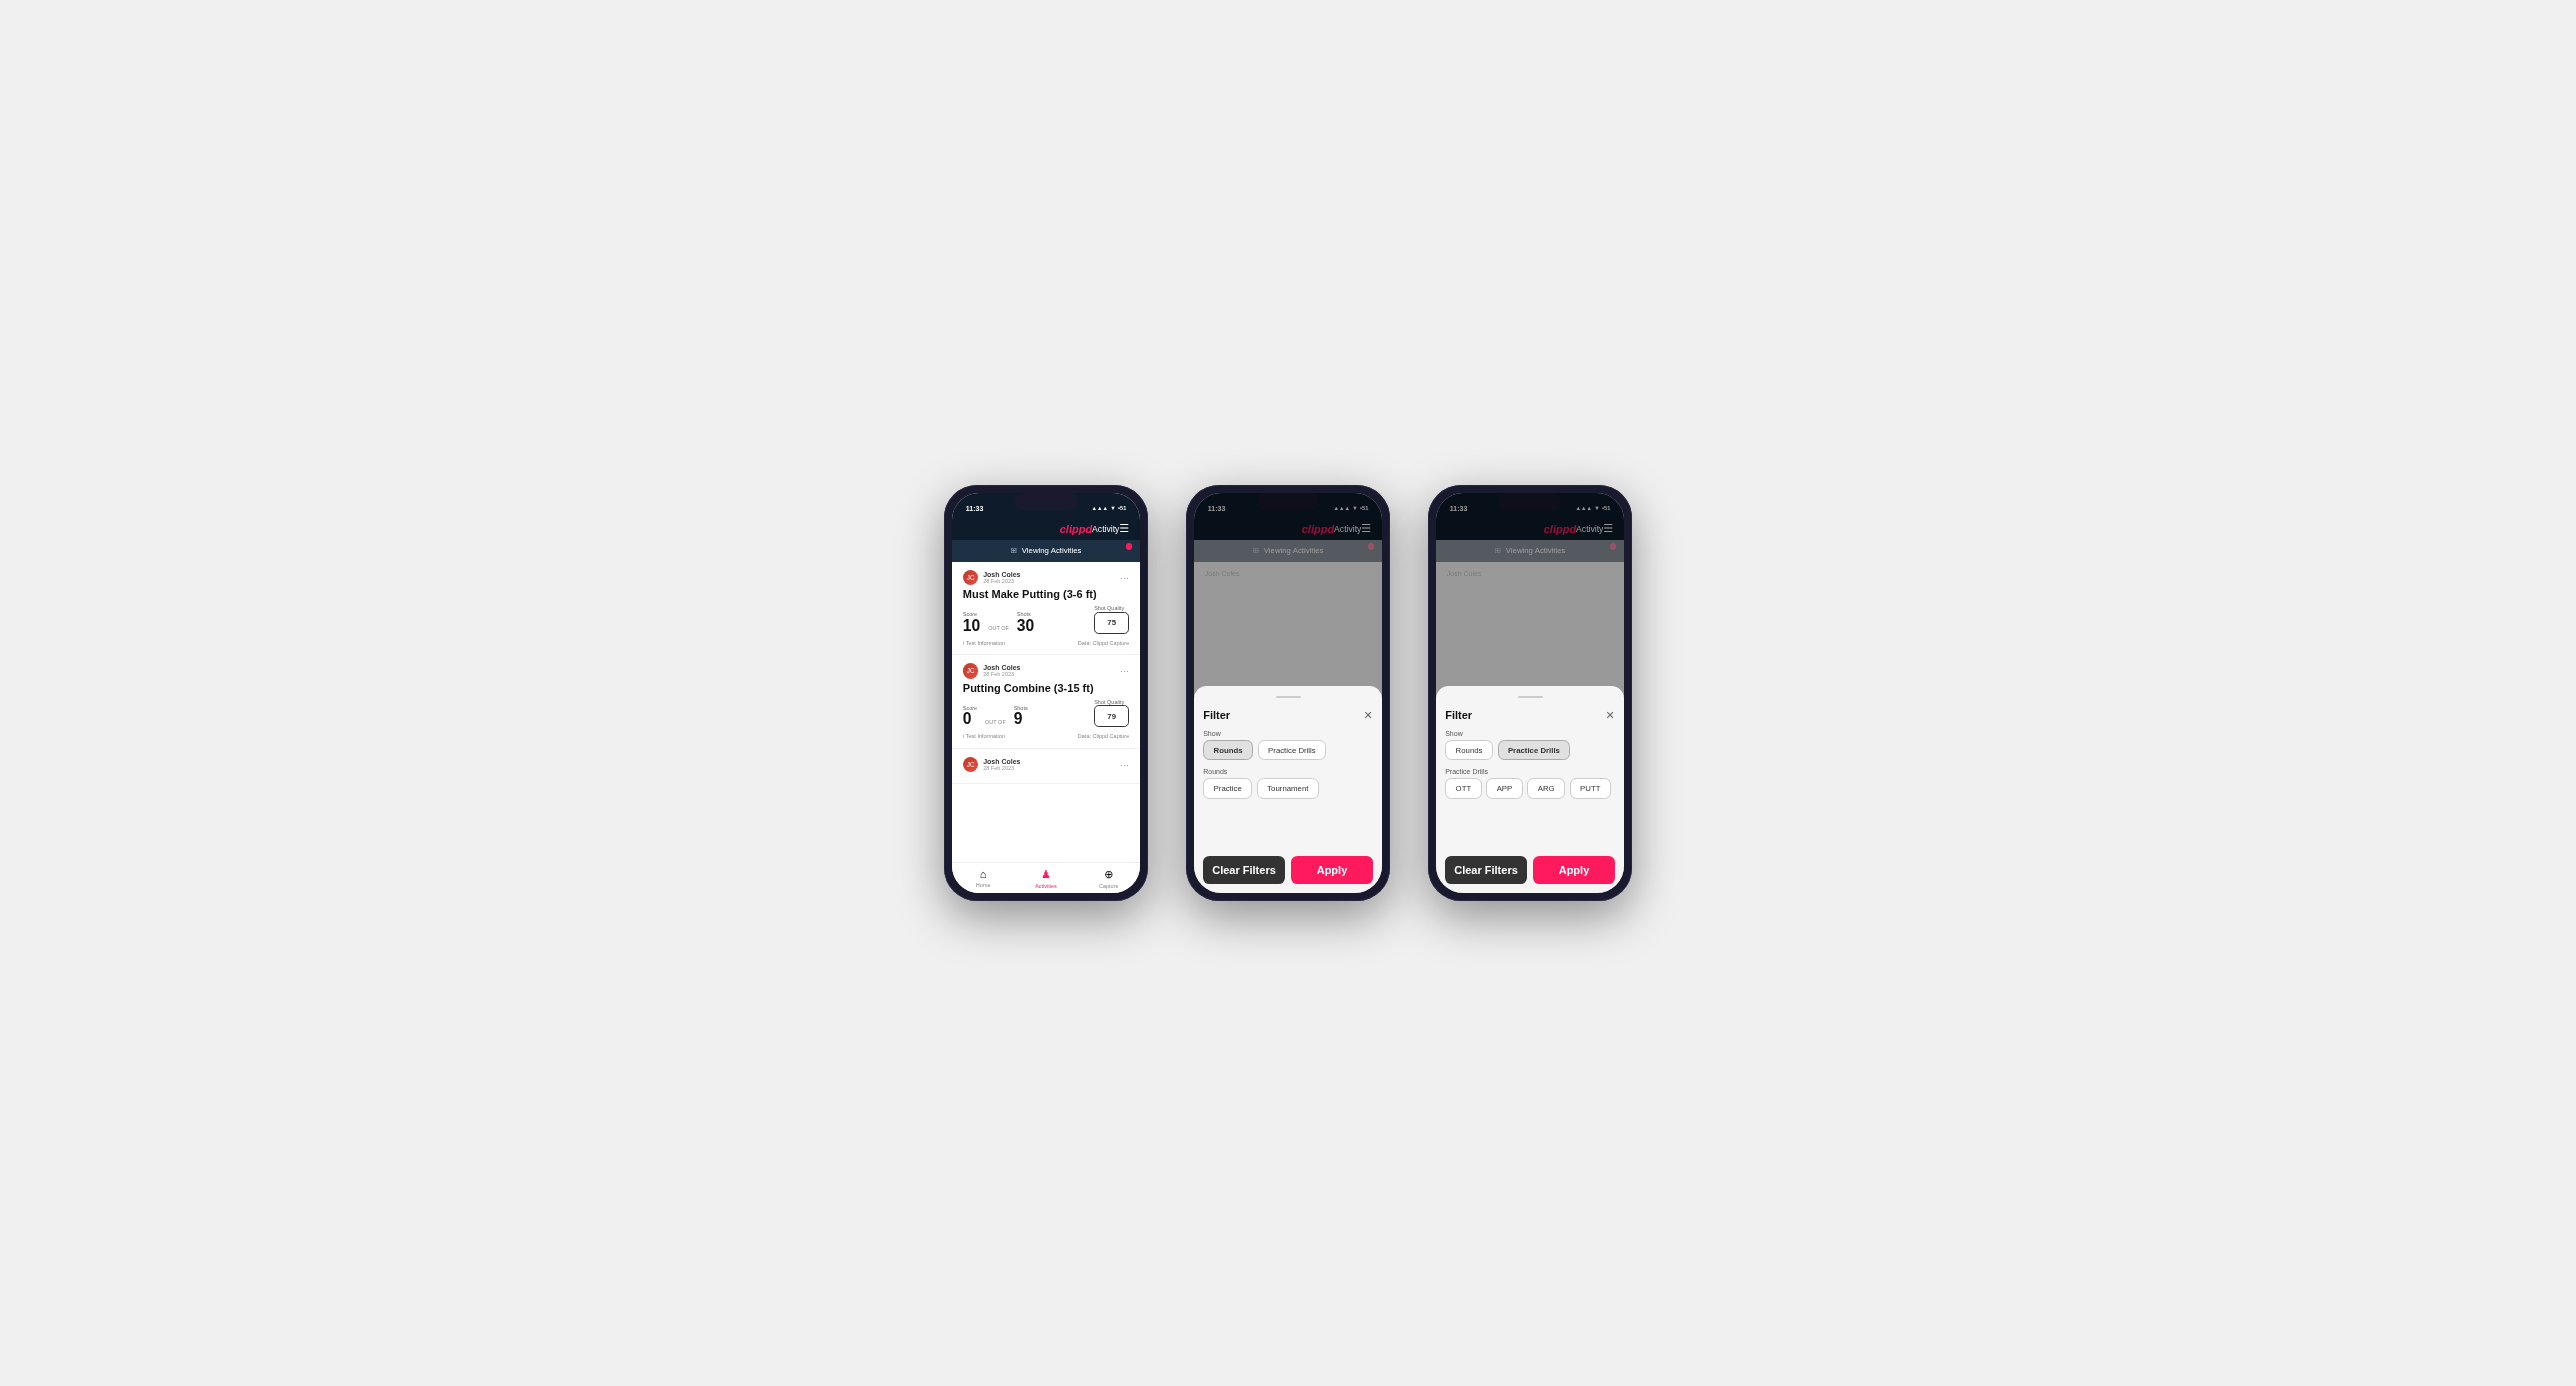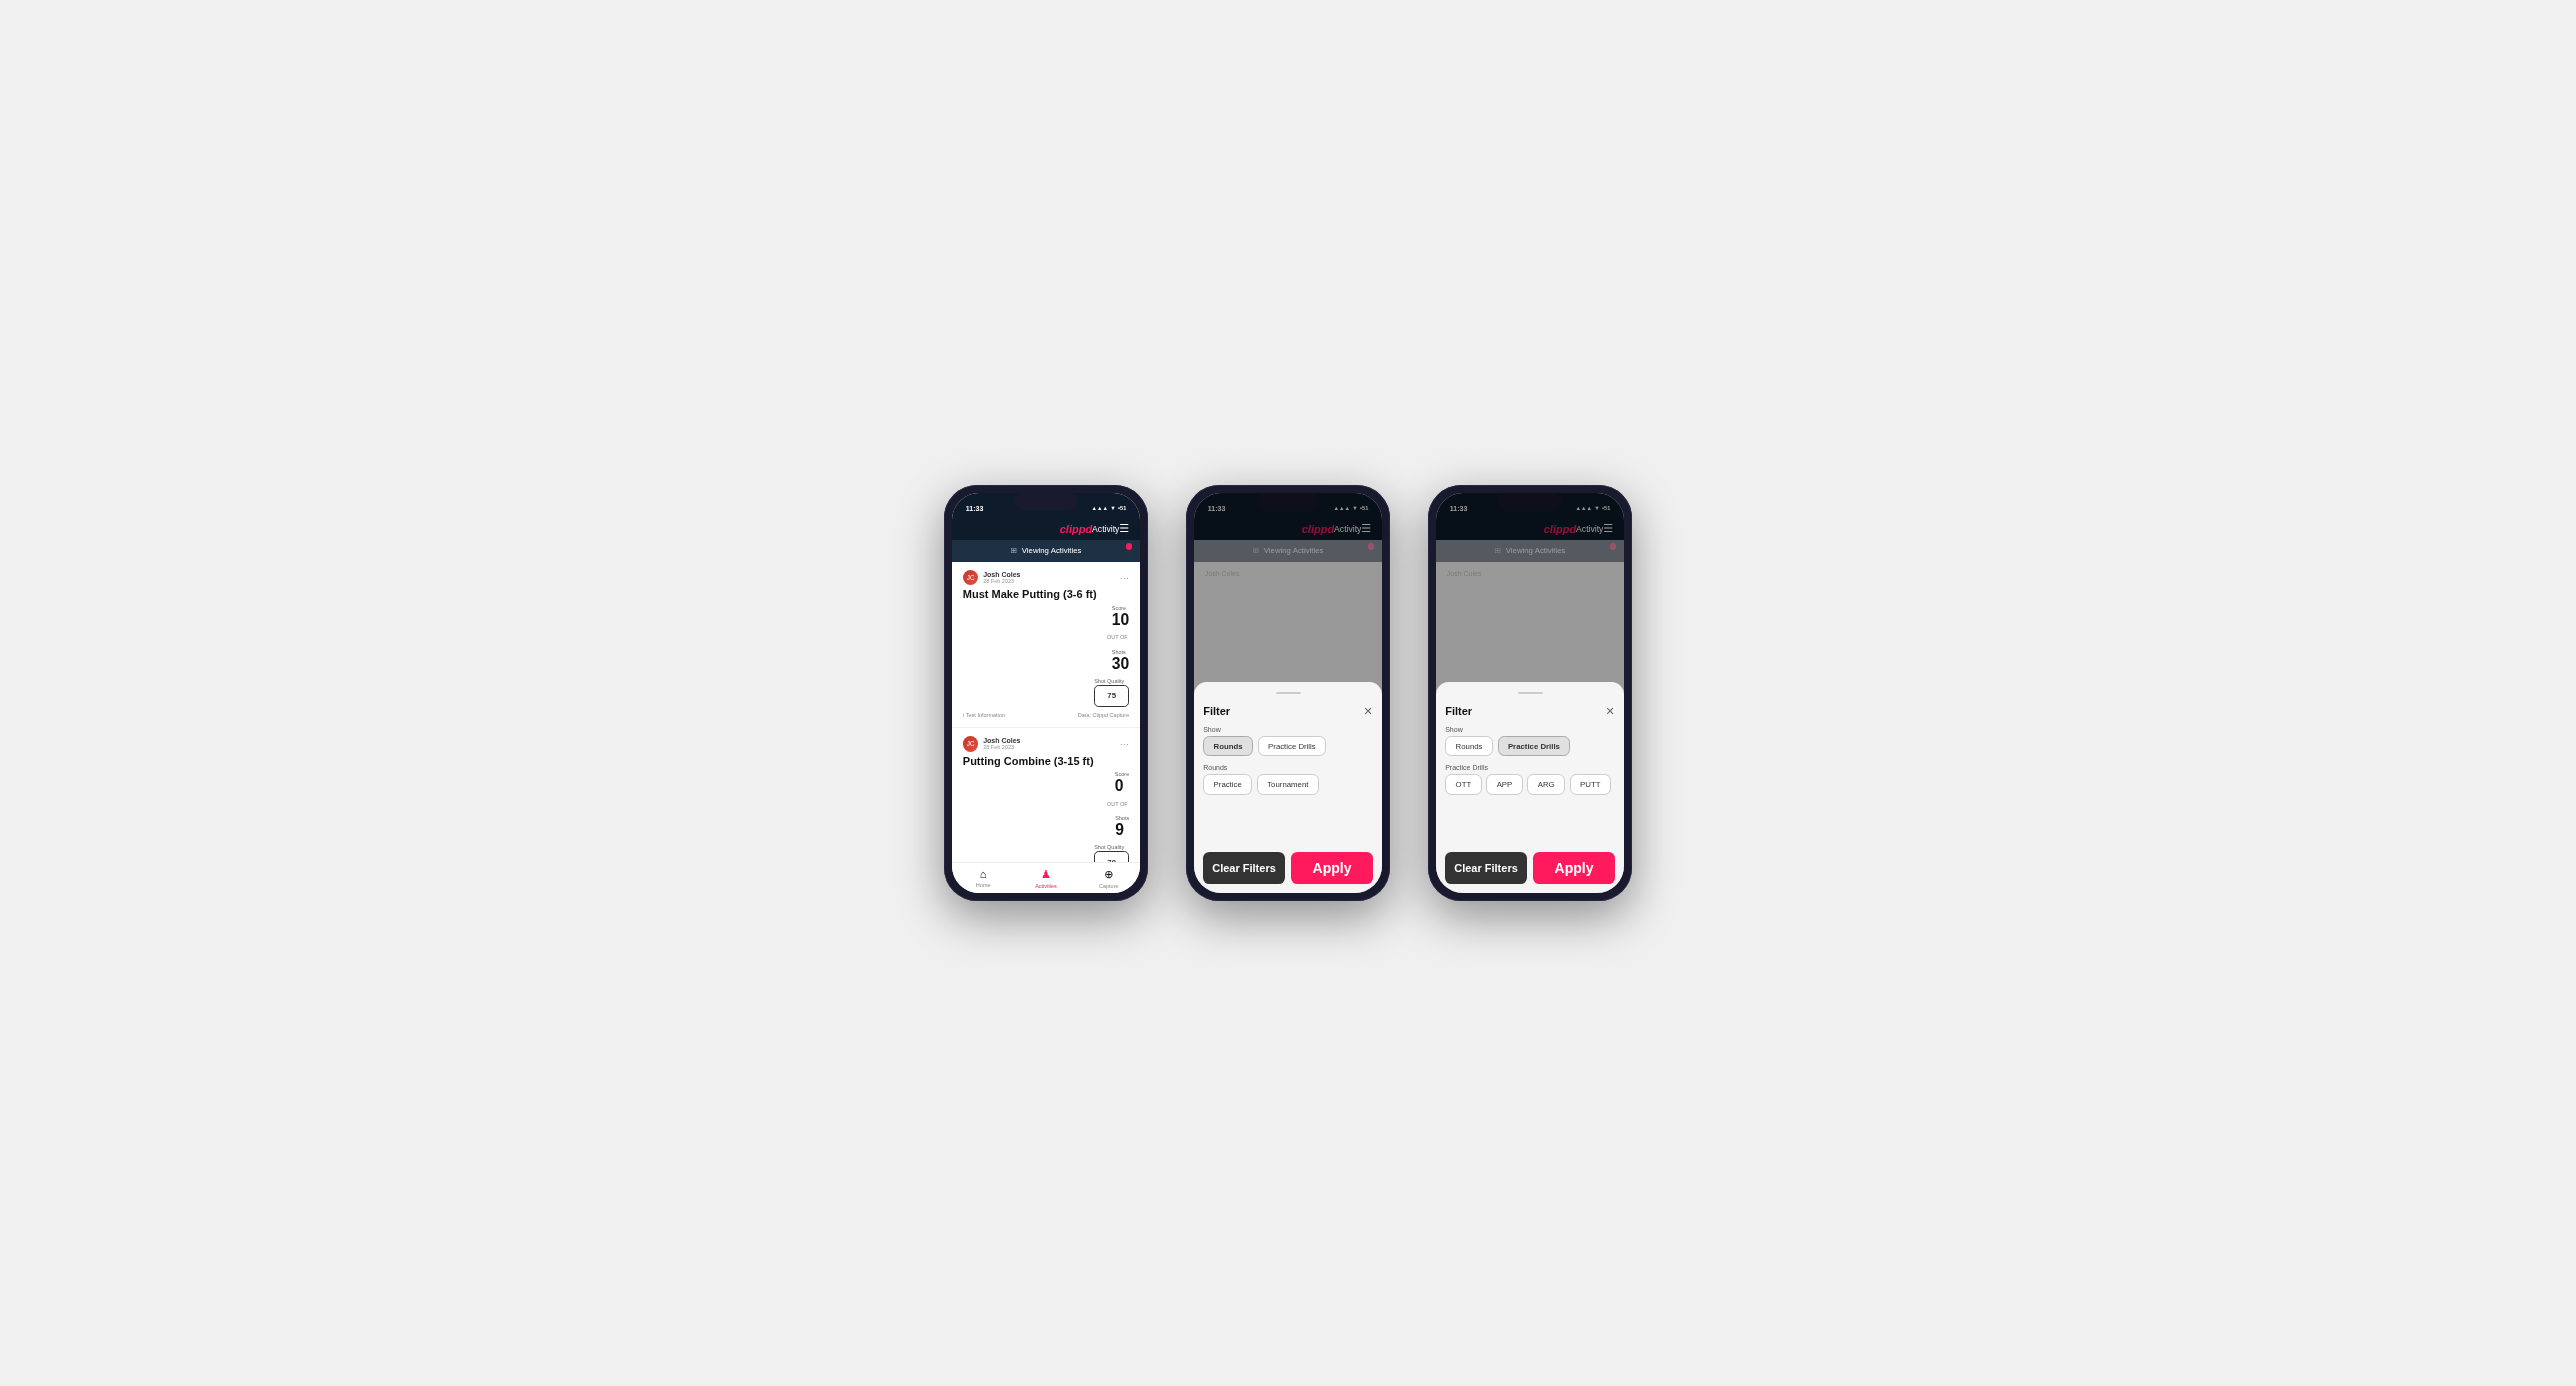--- a/index.html
+++ b/index.html
@@ -156,21 +156,21 @@
       justify-content: center;
       font-size: 6.3px;
       color: white;
     }
     .user-name { font-size: 7px; font-weight: 600; color: #333; }
     .user-date { font-size: 5.5px; color: #999; }
     .dots { font-size: 9.4px; color: #999; }
 
     .activity-title { font-size: 11px; font-weight: 700; color: #111; margin-bottom: 4.7px; }
 
-    .stats-row { display: flex; align-items: flex-end; gap: 6.3px; margin-bottom: 4.7px; flex-direction: column; }
+    .stats-row { display: flex; align-items: flex-end; gap: 6.3px; margin-bottom: 4.7px; }
     .stat-label { font-size: 5.5px; color: #666; margin-bottom: 0.8px; }
     .stat-value { font-size: 15.7px; font-weight: 700; color: #111; line-height: 1; }
     .stat-unit { font-size: 5.5px; color: #888; margin: 0 1.6px 2.4px; }
     .shot-quality-badge {
       width: 35px;
       height: 22px;
       border: 1.6px solid #333;
       border-radius: 4.7px;
       display: flex;
       align-items: center;
@@ -280,21 +280,21 @@
       font-weight: 600;
       cursor: pointer;
     }
     .btn-apply {
       flex: 1;
       padding: 7.8px;
       background: #ff1a5e;
       color: #fff;
       border: none;
       border-radius: 6.3px;
-      font-size: 14px;
+      font-size: 11px;
       font-weight: 600;
       cursor: pointer;
     }
 
     
     .dimmed {
       opacity: 0.5;
       pointer-events: none;
     }
   </style>

